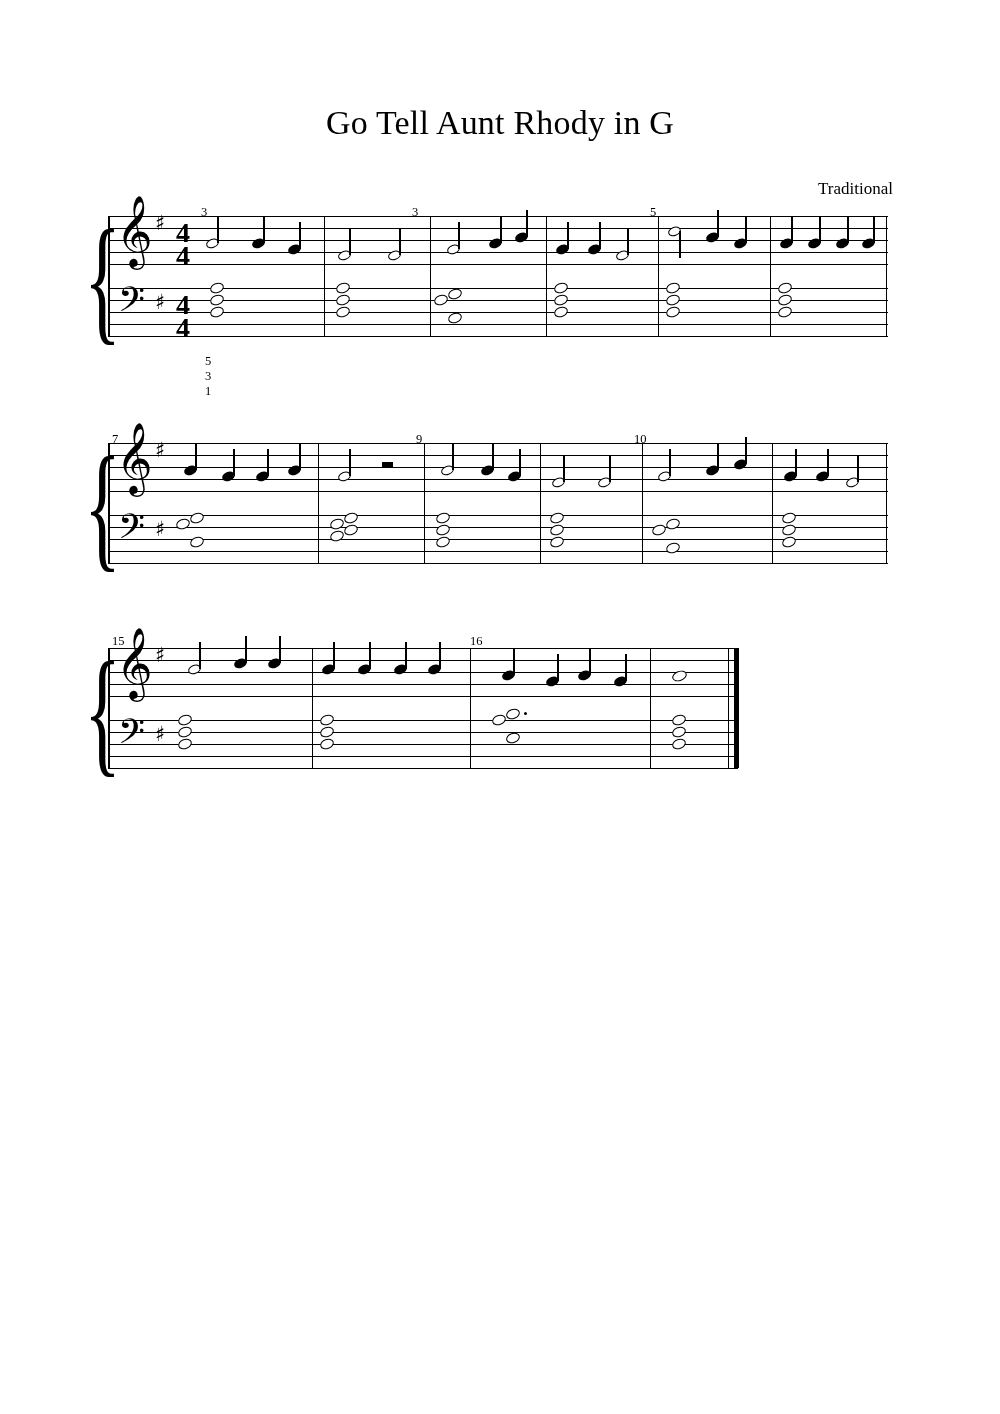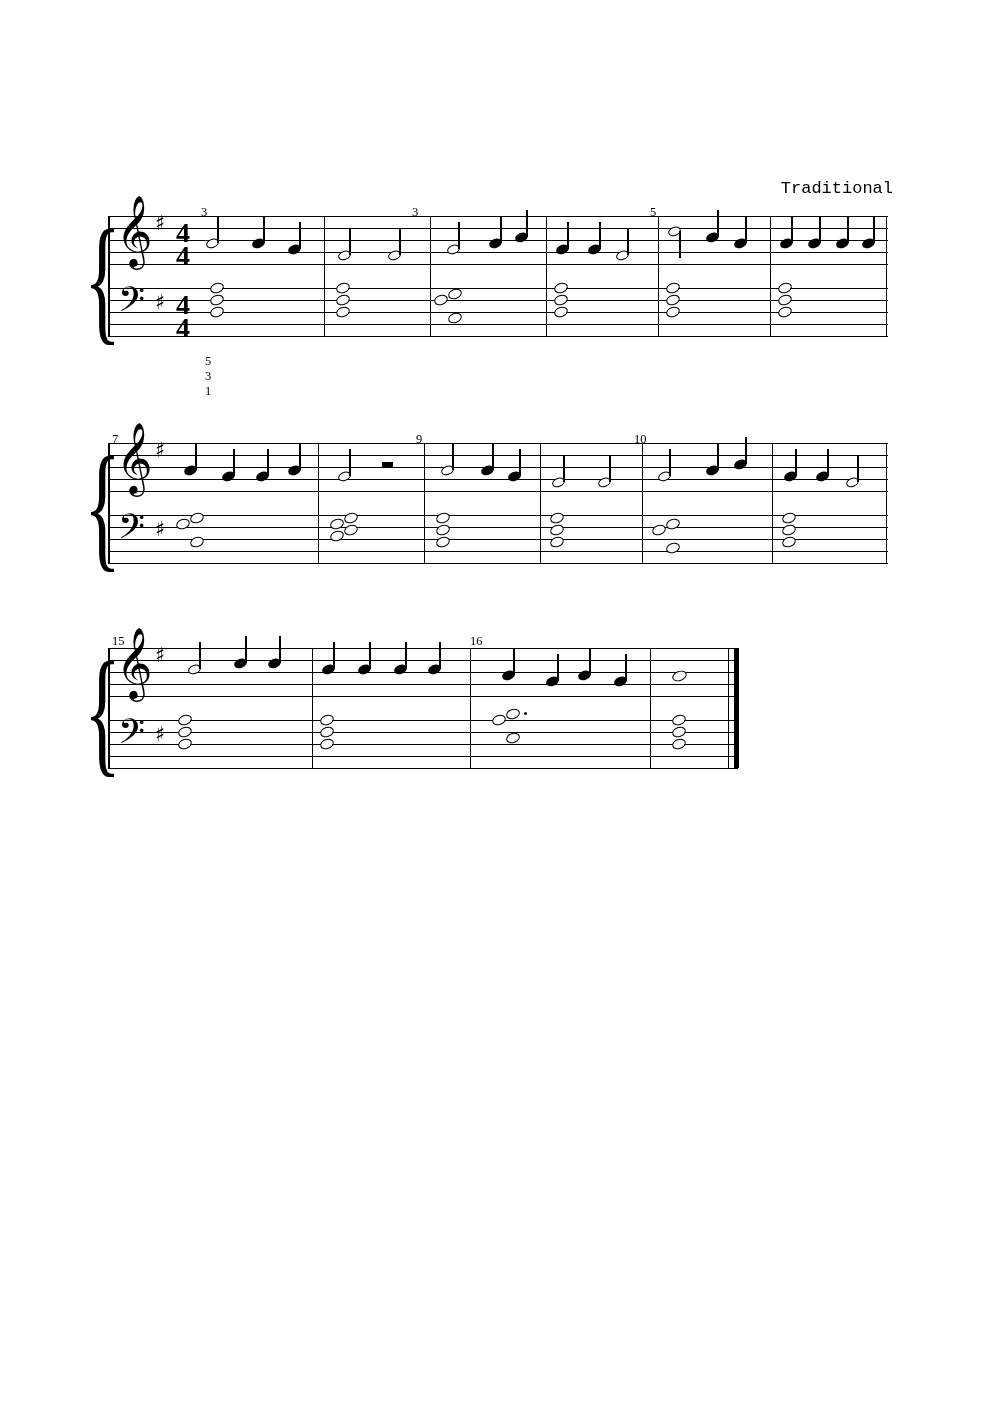--- a/index.html
+++ b/index.html
@@ -29,21 +29,21 @@
     text-align: center;
     font-size: 34px;
     font-family: "Liberation Serif", serif;
     letter-spacing: 0.2px;
   }
   .composer {
     position: absolute;
     top: 179px;
     right: 107px;
     font-size: 17px;
-    font-family: Liberation Mono, monospace;
+    font-family: Liberation Serif, serif;
   }
   .system {
     position: absolute;
     left: 0;
     width: 1000px;
   }
   
   .staff {
     position: absolute;
     left: 0;
@@ -125,20 +125,21 @@
     height: 3.4px;
     background: #000;
     border-radius: 50%;
   }
 </style>
 </head>
 <body>
 
 <div class="sheet">
 
+  <div class="title">Go Tell Aunt Rhody in G</div>
   <div class="composer">Traditional</div>
 
   <div class="system" style="top:0;height:400px;">
 
     <div class="staff" style="top:216px;left:108px;width:780px;"></div>
     <div class="staff" style="top:228px;left:108px;width:780px;"></div>
     <div class="staff" style="top:240px;left:108px;width:780px;"></div>
     <div class="staff" style="top:252px;left:108px;width:780px;"></div>
     <div class="staff" style="top:264px;left:108px;width:780px;"></div>
 

